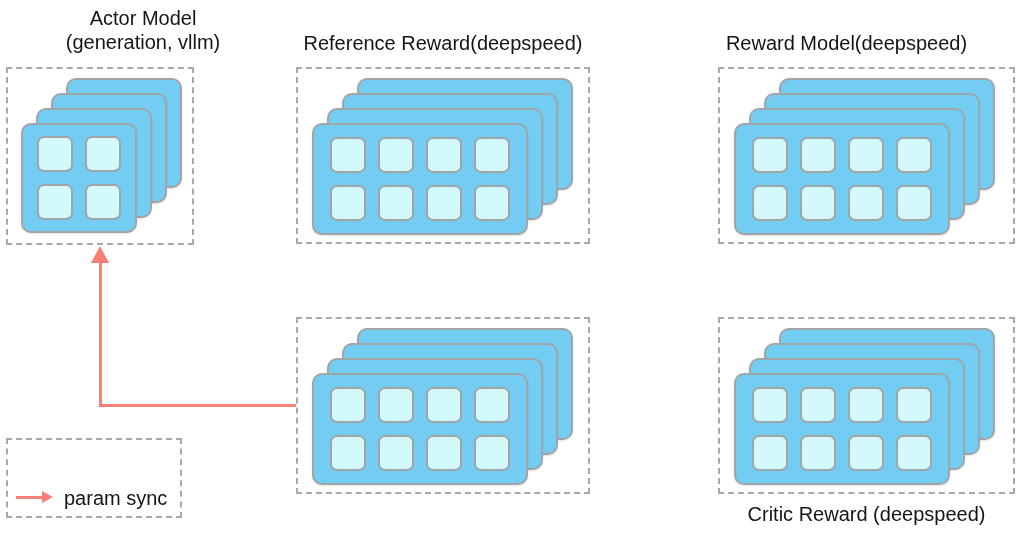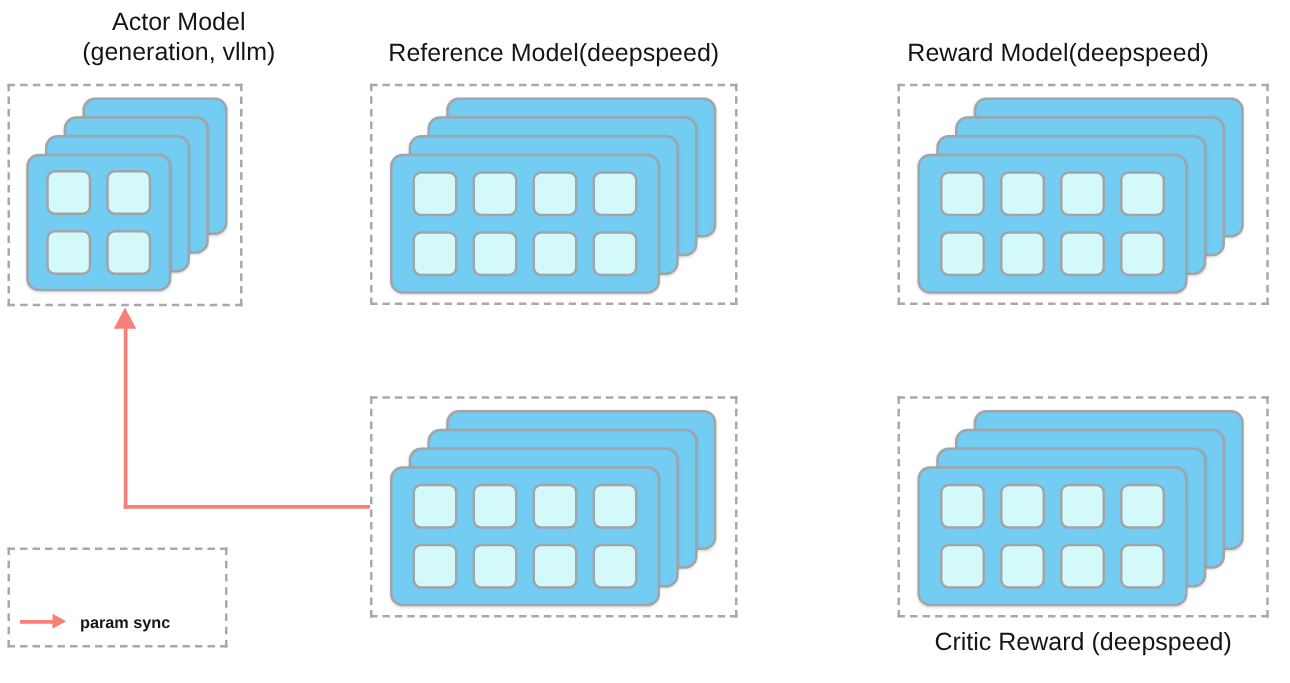--- a/index.html
+++ b/index.html
@@ -45,23 +45,22 @@
     position:absolute;width:0;height:0;
     border-left:9px solid transparent;border-right:9px solid transparent;
     border-bottom:17px solid var(--arrow);
   }
   .arrow-head-right{
     position:absolute;width:0;height:0;
     border-top:6px solid transparent;border-bottom:6px solid transparent;
     border-left:11px solid var(--arrow);
   }
   .legend-label{
-    position:absolute;font-size:13px;line-height:22px;color:var(--text);
+    position:absolute;font-size:20px;line-height:22px;color:var(--text);
     white-space:nowrap;
-    font-weight:bold;
   }
 </style>
 </head>
 <body>
 
 <div class="canvas">
 
   <div class="node-title" style="left:0px;top:6px;width:212px;margin-left:37px;">Actor Model
 (generation, vllm)</div>
   <div class="dashed-box" style="left:6px;top:67px;width:188px;height:178px;">
@@ -73,21 +72,21 @@
           <div class="gpu-grid" style="grid-template-columns: repeat(2, 36px);">
             <div class="gpu"></div>
             <div class="gpu"></div>
             <div class="gpu"></div>
             <div class="gpu"></div>
           </div>
         </div>
       </div>
   </div>
 
-  <div class="node-title" style="left:296px;top:31px;width:294px;">Reference Model(deepspeed)</div>
+  <div class="node-title" style="left:296px;top:31px;width:294px;">Reference Reward(deepspeed)</div>
   <div class="dashed-box" style="left:296px;top:67px;width:294px;height:177px;">
     <div class="stack big" style="left:14px;top:9px;">
         <div class="card" style="left: 45px; top: 0px;"></div>
         <div class="card" style="left: 30px; top: 15px;"></div>
         <div class="card" style="left: 15px; top: 30px;"></div>
         <div class="card" style="left: 0px; top: 45px;">
           <div class="gpu-grid" style="grid-template-columns: repeat(4, 36px);">
             <div class="gpu"></div>
             <div class="gpu"></div>
             <div class="gpu"></div>

